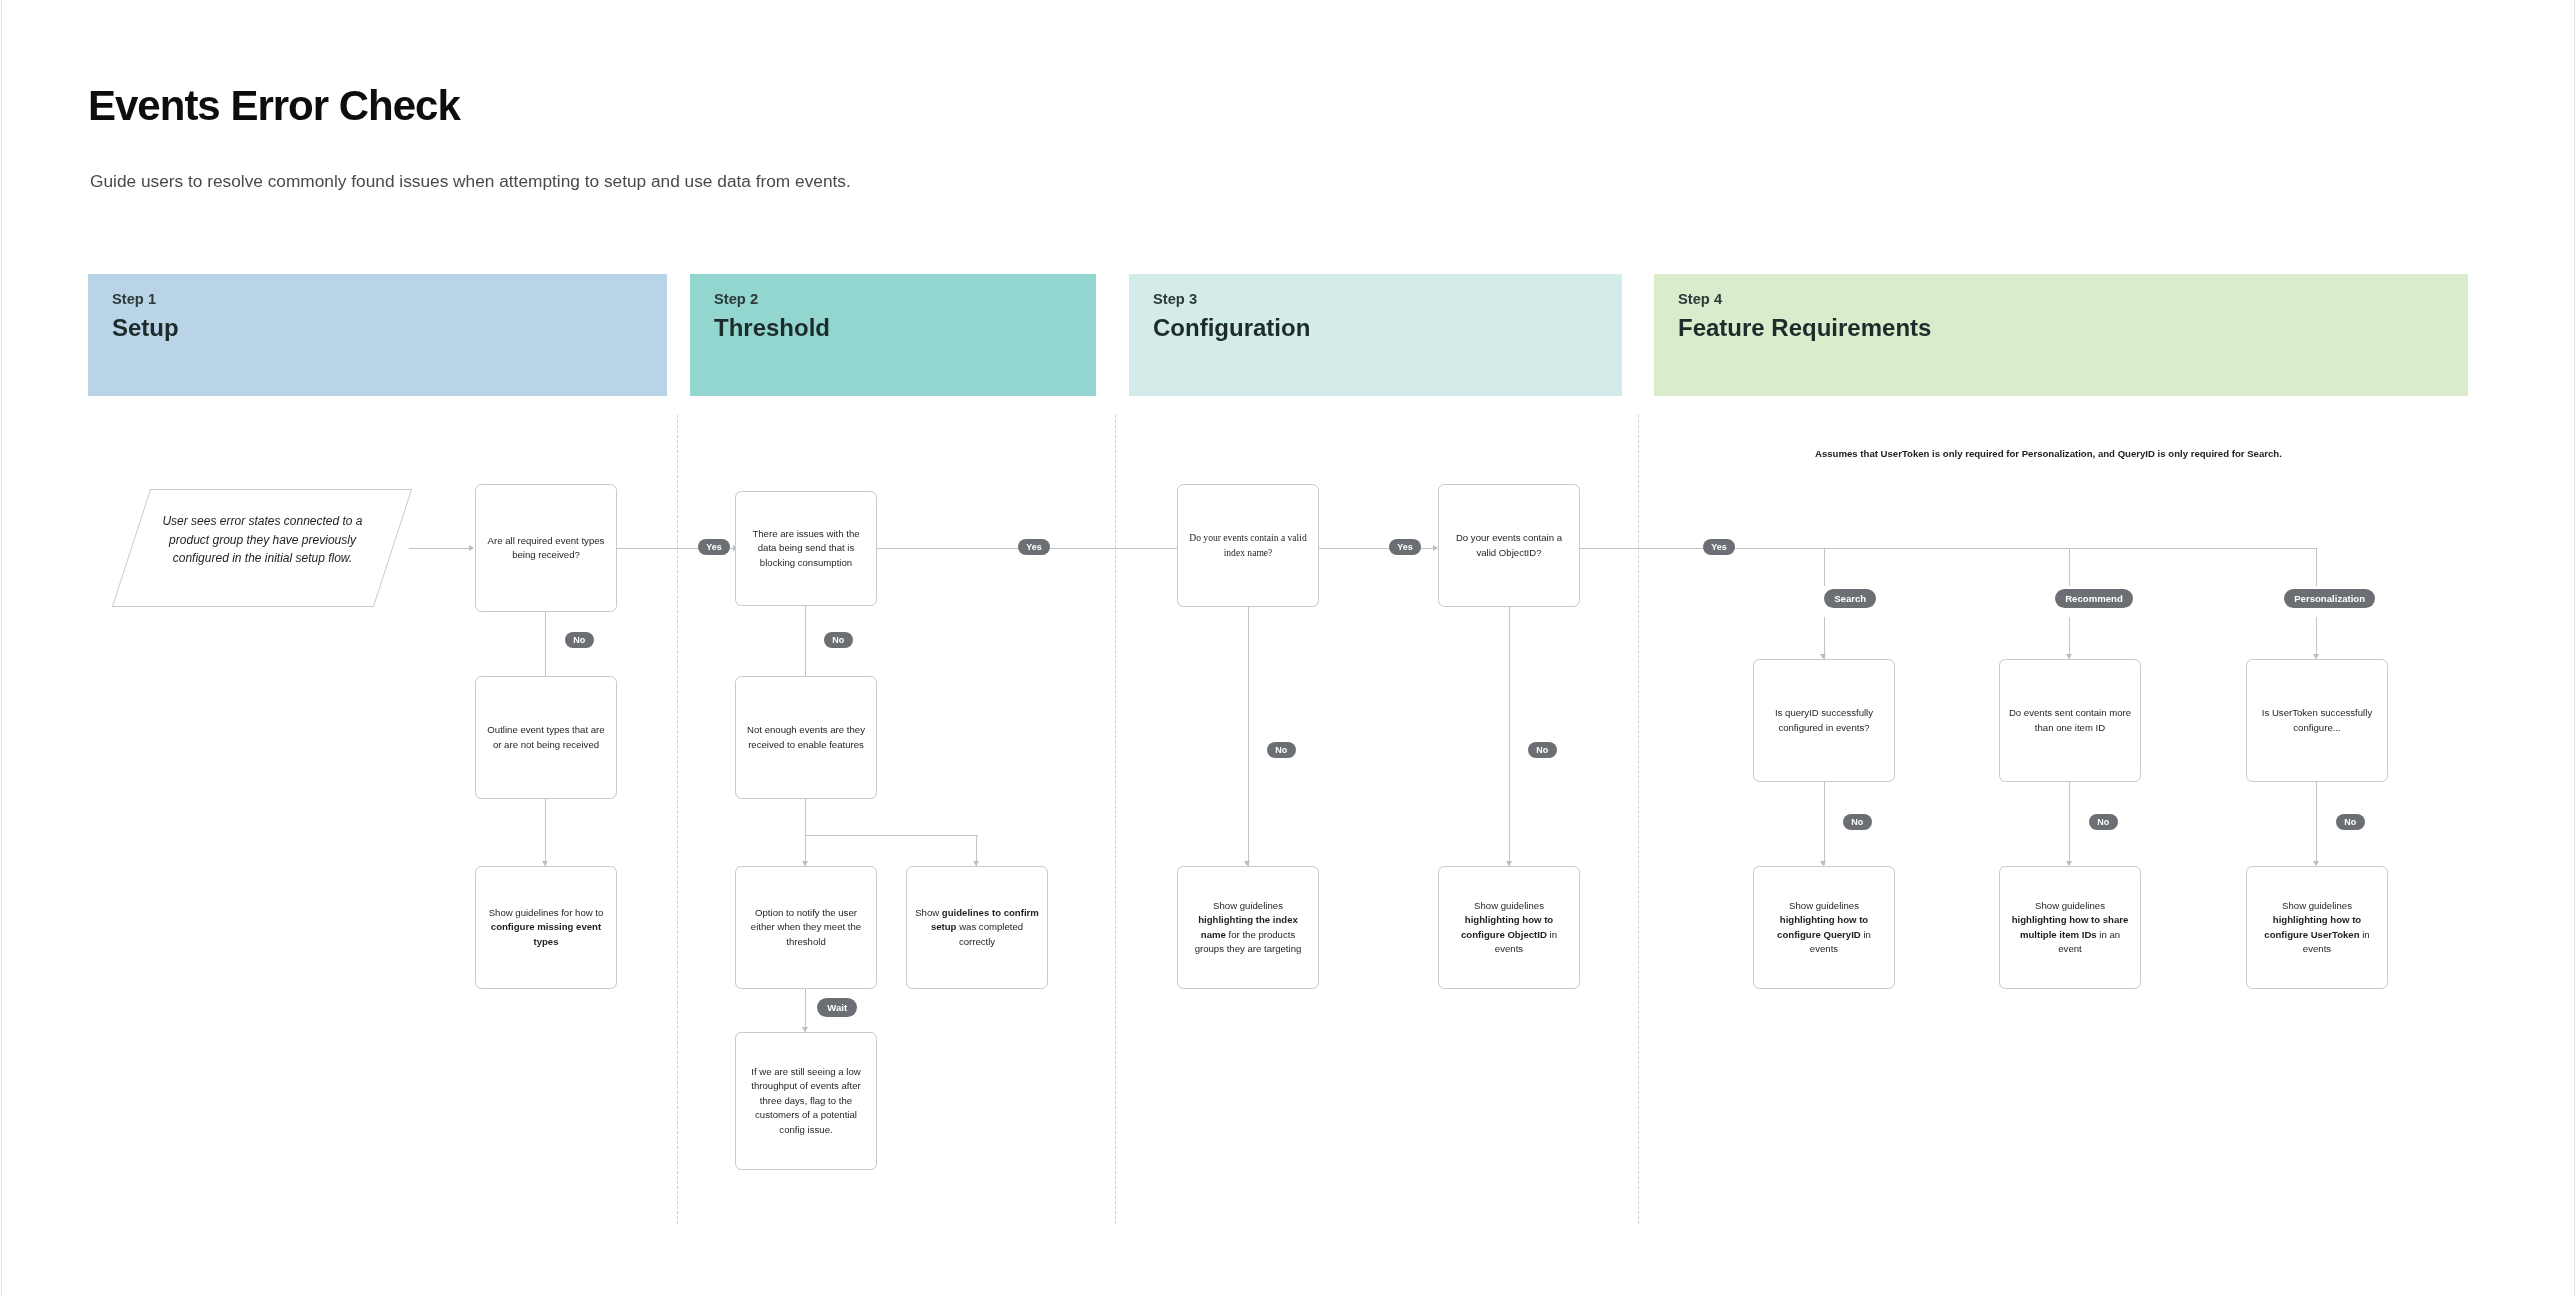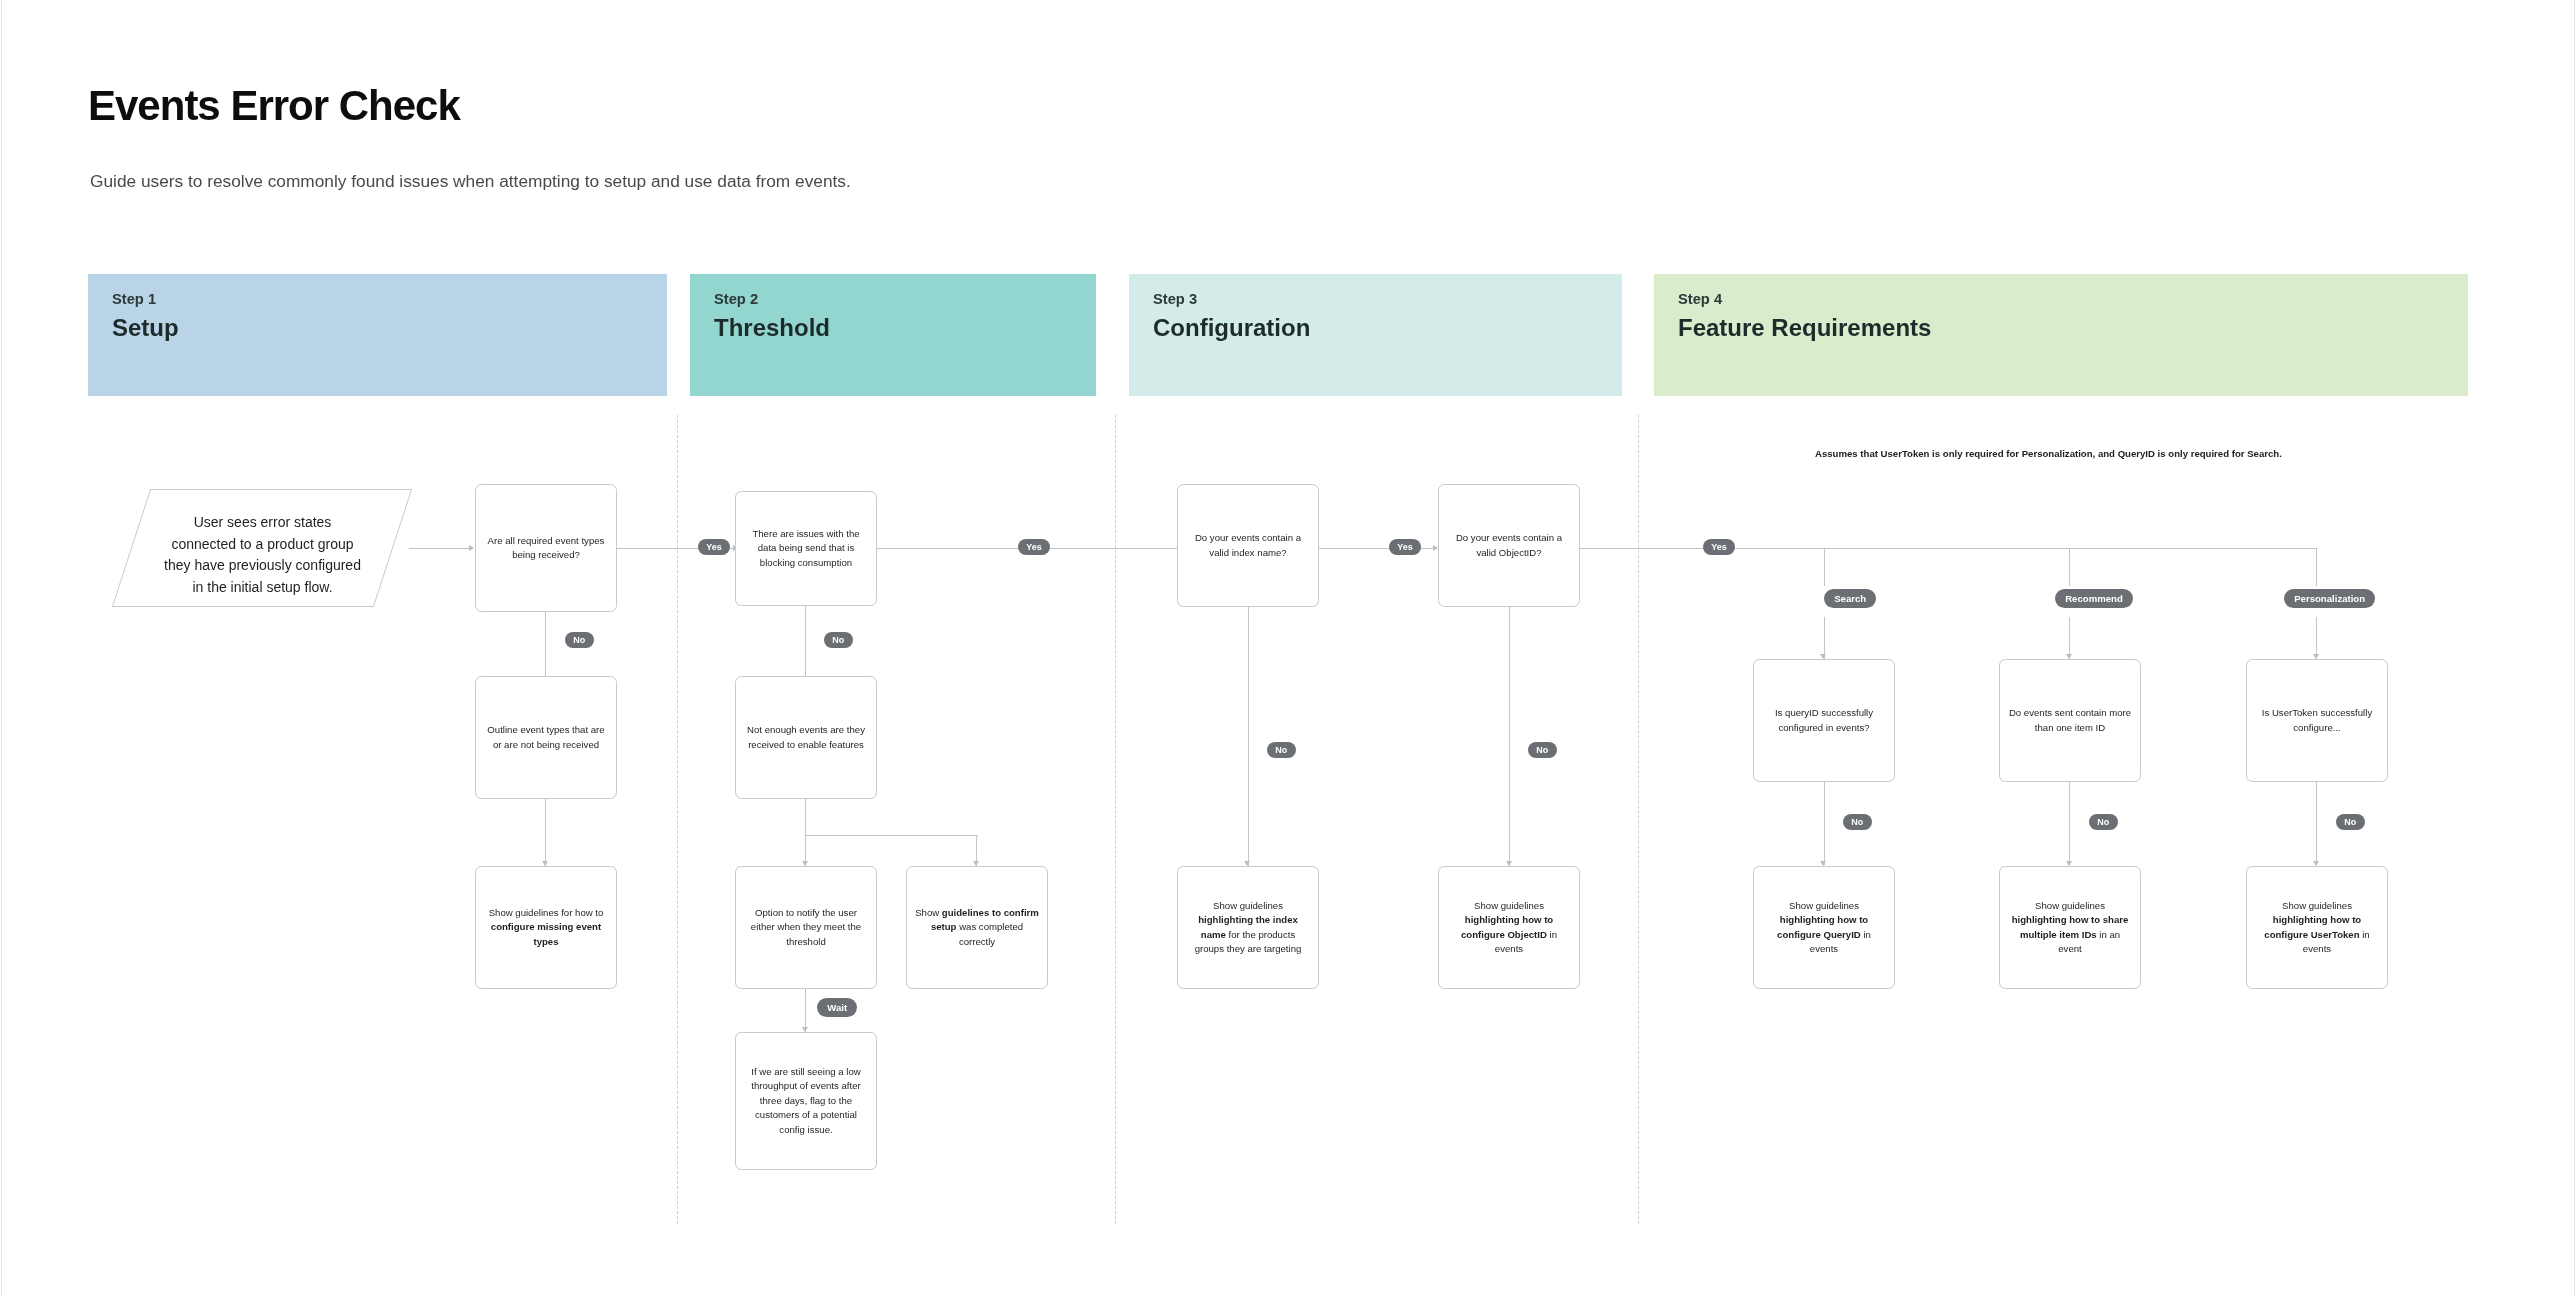--- a/index.html
+++ b/index.html
@@ -74,21 +74,21 @@
   
   .start-shape {
     position:absolute;
     border:1.3px solid #c9c9c9;
     background:#fff;
     transform: skewX(-18deg);
   }
   .start-text {
     position:absolute;
     text-align:center;
-    font-size:14px; line-height:1.55; color:#1f1f1f;
+    font-size:12px; line-height:1.55; color:#1f1f1f;font-style:italic;
   }
 
   
   .ln {
     position:absolute; background:#c4c4c4;
   }
   .lnh { height:1.3px; }
   .lnv { width:1.3px; }
 
   
@@ -201,21 +201,21 @@
 <div class="node" style="left:906px; top:866px; width:142px; height:123px;">
   <span>Show <b>guidelines to confirm setup</b> was completed correctly</span>
 </div>
 
 <div class="ln lnv" style="left:805px; top:989px; height:45px;"></div>
 <div class="pill wide" style="left:781px; top:998px;">Wait</div>
 <div class="arrow-d" style="left:802px; top:1027px;"></div>
 
 <div class="node" style="left:735px; top:1032px; width:142px; height:138px;">If we are still seeing a low throughput of events after three days, flag to the customers of a potential config issue.</div>
 
-<div class="node" style="left:1177px; top:484px; width:142px; height:123px;">Do your events contain a valid index name?</div>
+<div class="node" style="left:1177px; top:484px; width:142px; height:123px;font-family:Liberation Serif, serif;">Do your events contain a valid index name?</div>
 
 <div class="ln lnh" style="left:1319px; top:548px; width:118px;"></div>
 <div class="pill" style="left:1353px; top:539px;">Yes</div>
 <div class="arrow-r" style="left:1433px; top:545px;"></div>
 
 <div class="ln lnv" style="left:1248px; top:607px; height:262px;"></div>
 <div class="pill" style="left:1231px; top:742px;">No</div>
 <div class="arrow-d" style="left:1244px; top:861px;"></div>
 
 <div class="node" style="left:1177px; top:866px; width:142px; height:123px;">

